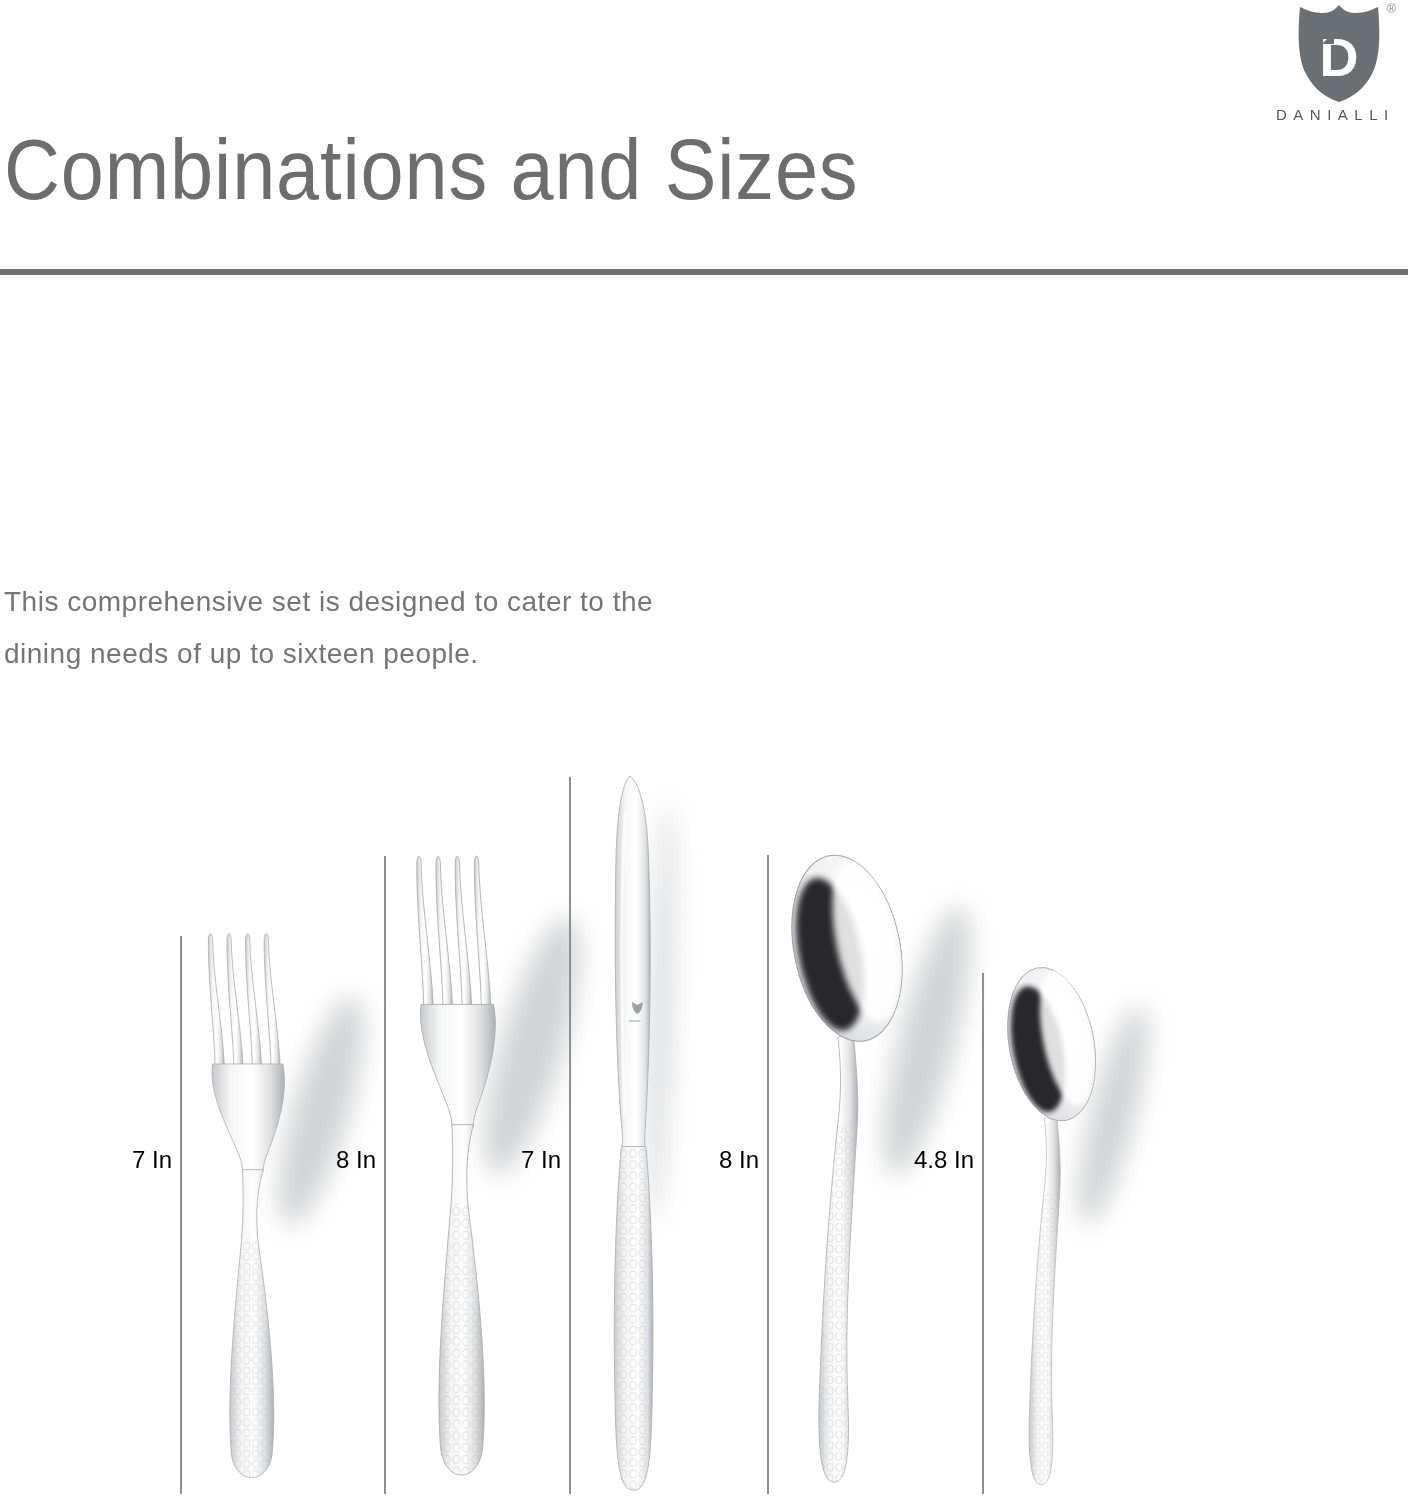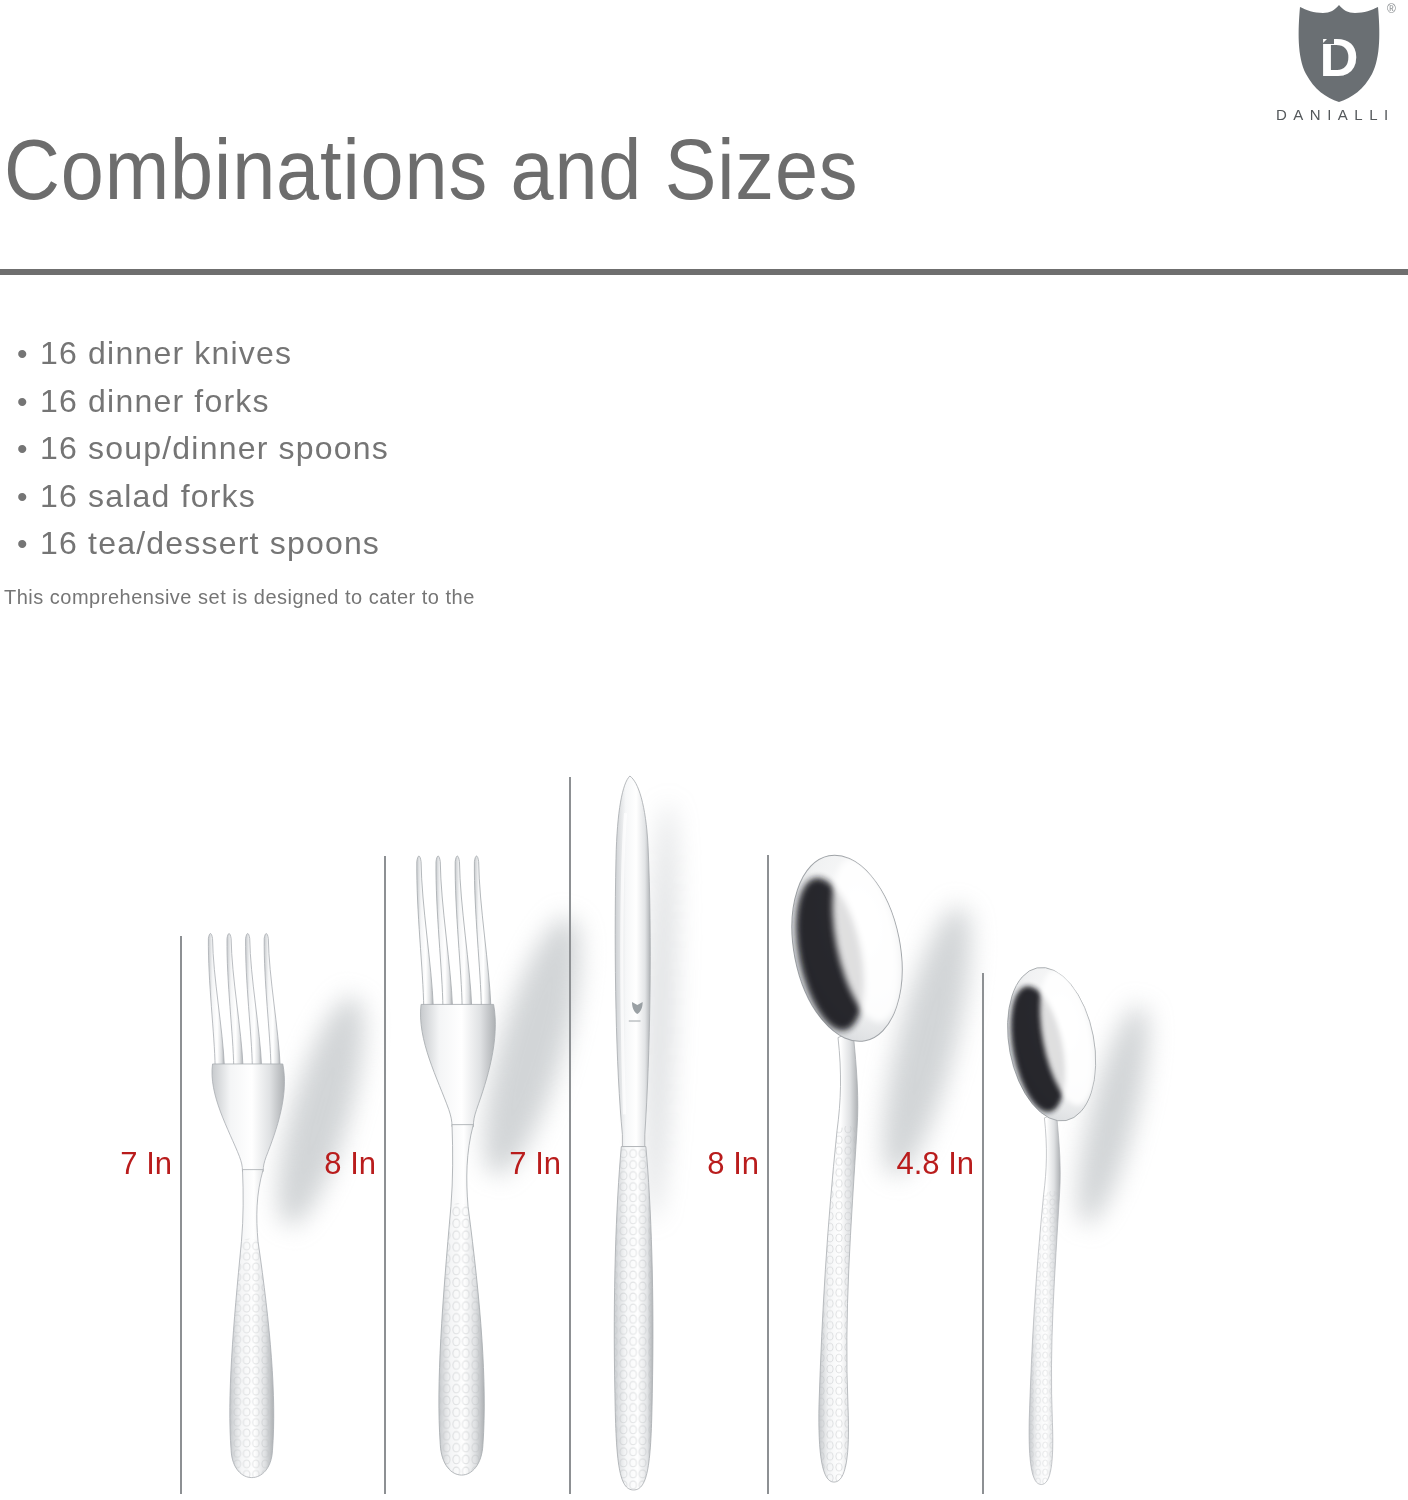--- a/index.html
+++ b/index.html
@@ -18,28 +18,28 @@
          white-space:nowrap;line-height:94px;}
   .rule{position:absolute;left:0;top:269px;width:1408px;height:6px;background:#6f6f6f;}
 
   
   .blist{position:absolute;left:0;top:330px;margin:0;padding:0;list-style:none;}
   .blist li{position:relative;padding-left:40px;font-size:32px;letter-spacing:1.2px;
             line-height:47.5px;color:#757575;}
   .blist li::before{content:"•";position:absolute;left:17px;top:0;color:#757575;font-size:30px;}
 
   
-  .desc{position:absolute;left:4px;margin:0;font-size:20px;letter-spacing:.5px;color:#757575;
+  .desc{position:absolute;left:4px;margin:0;font-size:28px;letter-spacing:.5px;color:#757575;
         white-space:nowrap;}
   .desc.l1{top:586px;}
   .desc.l2{top:638px;}
 
   
   .mline{position:absolute;width:2px;background:#8d9093;}
-  .mlabel{position:absolute;width:110px;top:1146px;text-align:right;font-size:31px;color:#b91c1c;}
+  .mlabel{position:absolute;width:110px;top:1146px;text-align:right;font-size:24px;color:#000000;}
 
   
   .utensil{position:absolute;}
   .shadow{position:absolute;background:rgba(138,144,150,.38);border-radius:50%;filter:blur(12px);}
   .s1{left:292px;top:992px;width:58px;height:238px;transform:rotate(16deg);}
   .s2{left:500px;top:912px;width:64px;height:268px;transform:rotate(16deg);}
   .s3{left:648px;top:802px;width:26px;height:420px;transform:rotate(2deg);background:rgba(138,144,150,.28);}
   .s4{left:898px;top:902px;width:58px;height:278px;transform:rotate(14deg);}
   .s5{left:1090px;top:1002px;width:46px;height:226px;transform:rotate(14deg);}
 </style>
@@ -52,29 +52,23 @@
     <path d="M45 3 C49 8 54 11 61 11 C70 11 78 8 84 5 C86 28 87 55 78 72 C70 87 58 96 45 100 C32 96 20 87 12 72 C3 55 4 28 6 5 C12 8 20 11 29 11 C36 11 41 8 45 3 Z" fill="#6a6f73"></path>
     <text x="45" y="74" text-anchor="middle" font-size="54" font-weight="bold" font-family="Liberation Sans, sans-serif" fill="#ffffff">D</text>
     <path d="M28 42 L40 30 L40 42 Z" fill="#6a6f73"></path>
   </svg>
   <span class="reg">®</span>
   <div class="brandname">DANIALLI</div>
 
   <h1 class="title">Combinations and Sizes</h1>
   <div class="rule"></div>
 
-  <ul class="blist">
-    <li>16 dinner knives</li>
-    <li>16 dinner forks</li>
-    <li>16 soup/dinner spoons</li>
-    <li>16 salad forks</li>
-    <li>16 tea/dessert spoons</li>
-  </ul>
 
   <p class="desc l1">This comprehensive set is designed to cater to the</p>
+  <p class="desc l2">dining needs of up to sixteen people.</p>
 
   <div class="shadow s1"></div>
   <div class="shadow s2"></div>
   <div class="shadow s3"></div>
   <div class="shadow s4"></div>
   <div class="shadow s5"></div>
 
   <svg class="utensil" style="left:196px;top:930px" width="124" height="566" viewBox="0 0 120 600" preserveAspectRatio="none">
     <defs>
       <linearGradient id="fk1m" x1="0" y1="0" x2="1" y2="0">

